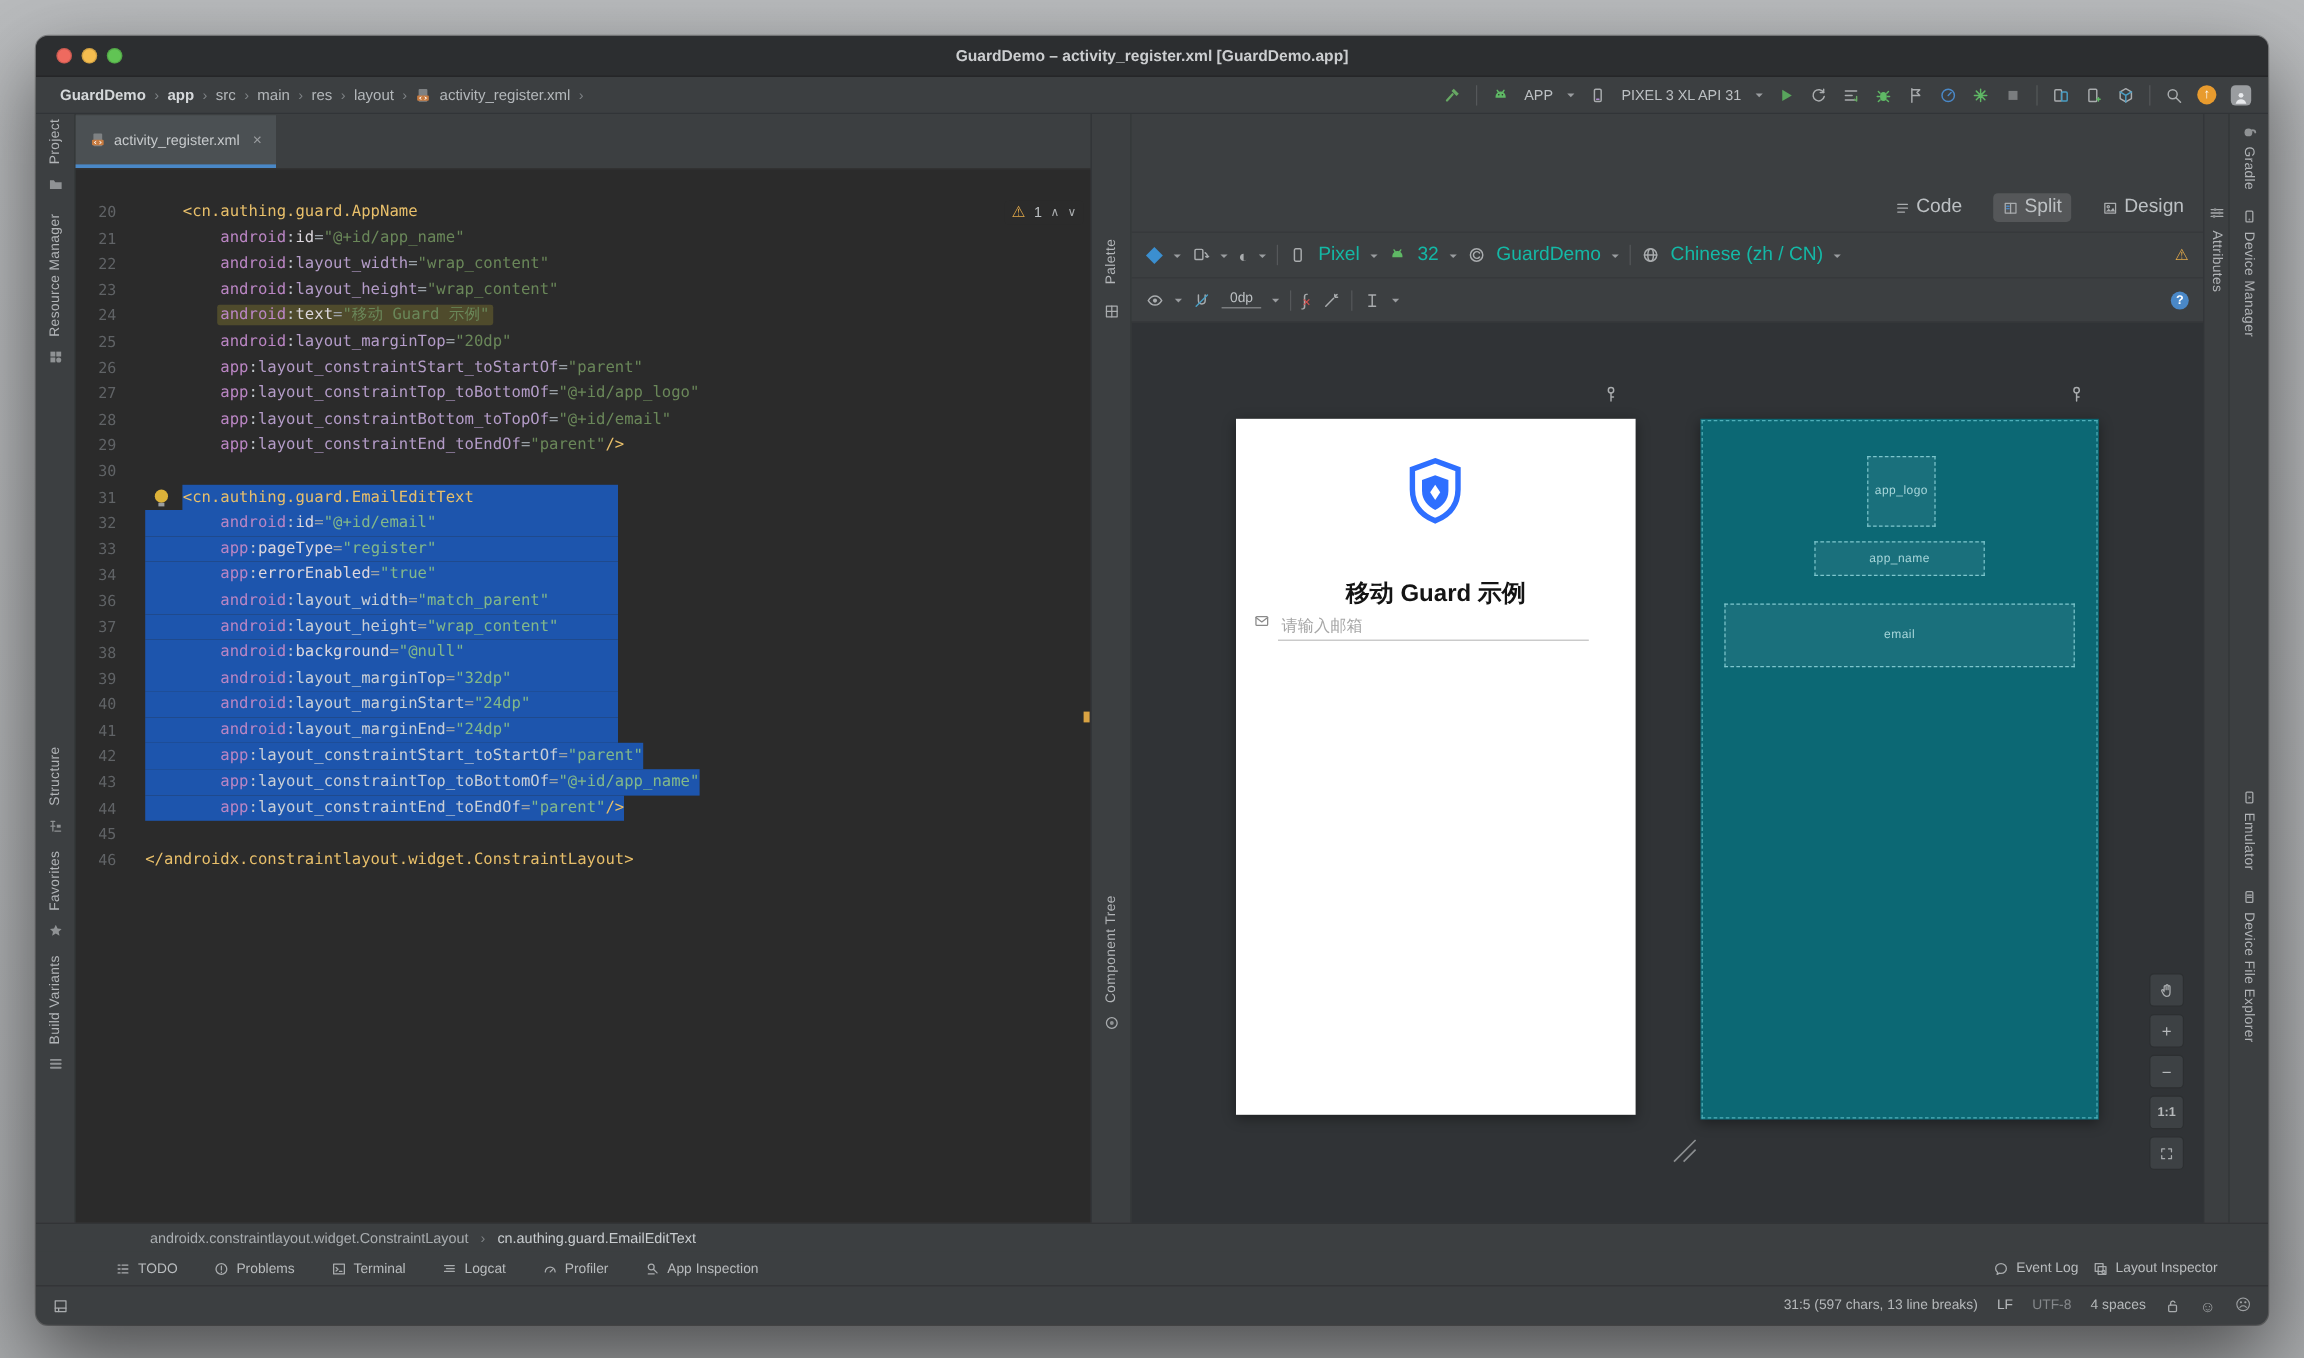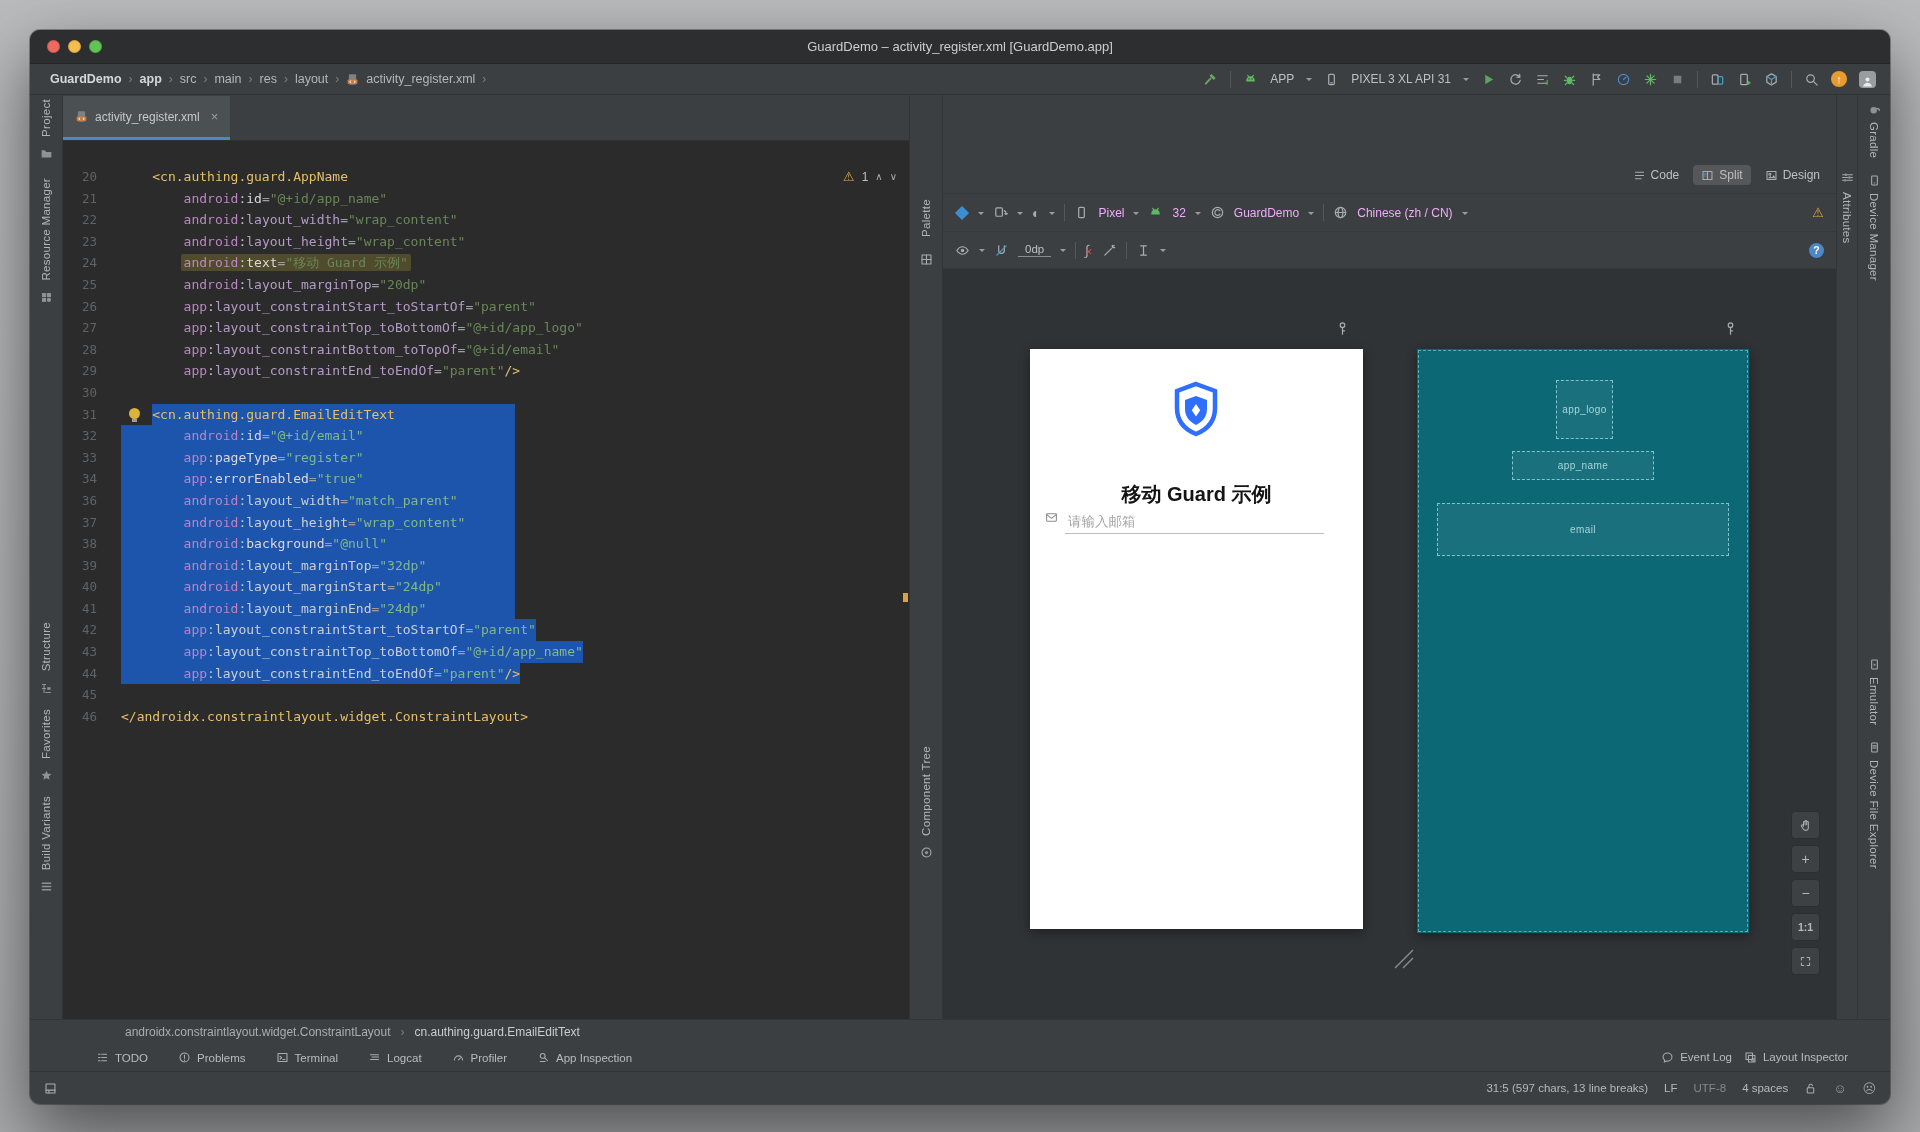--- a/index.html
+++ b/index.html
@@ -10,21 +10,21 @@
           border-radius:10px;box-shadow:0 28px 70px rgba(0,0,0,.55),0 0 0 1px rgba(0,0,0,.3);overflow:hidden;
           display:flex;flex-direction:column}
   
   .titlebar{height:33px;background:#2c2e30;border-bottom:1px solid #232527;position:relative;
             display:flex;align-items:center;justify-content:center;flex:none}
   .lights{position:absolute;left:17px;top:0;height:100%;display:flex;align-items:center;gap:8px}
   .light{width:13px;height:13px;border-radius:50%}
   .l-close{background:#ee6a5f;box-shadow:inset 0 0 0 1px rgba(0,0,0,.15)}
   .l-min{background:#f5bd4f;box-shadow:inset 0 0 0 1px rgba(0,0,0,.15)}
   .l-max{background:#61c454;box-shadow:inset 0 0 0 1px rgba(0,0,0,.15)}
-  .title{font-size:13px;font-weight:normal;color:#ccced0}
+  .title{font-size:13px;font-weight:bold;color:#ccced0}
   
   .navbar{height:30px;border-bottom:1px solid #313437;display:flex;align-items:center;padding:0 14px;flex:none}
   .crumbs{display:flex;align-items:center;gap:7px;font-size:12.5px;color:#b3b7ba;padding-left:6px;white-space:nowrap}
   .crumb.b{font-weight:bold;color:#d5d8da}
   .csep{color:#7e8285;font-size:12px}
   .nav-actions{margin-left:auto;display:flex;align-items:center;gap:12px}
   .navtext{font-size:12px;color:#bcc0c3}
   .dd{width:0;height:0;border:3.5px solid transparent;border-top-color:#9a9da0;margin-top:4px}
   .vsep{width:1px;height:17px;background:#55585a}
   .ic{width:15px;height:15px;fill:none;stroke:#a9acae;stroke-width:1.3;stroke-linecap:round;stroke-linejoin:round;display:block}
@@ -70,26 +70,26 @@
   .bulb{position:absolute;left:66px;top:4px;width:11px;height:11px;background:#dcb239;border-radius:50%}
   .bulb::after{content:"";position:absolute;left:3px;top:11px;width:5px;height:3px;background:#9a9da0}
   .inspect{position:absolute;top:26px;right:6px;display:flex;align-items:center;gap:7px;
            background:rgba(43,43,43,.9);padding:2px 6px;border-radius:4px;font-size:12px;color:#bcc0c3}
   .warntri{color:#e3a949;font-size:13px}
   .chev{color:#a9acae;font-size:10px}
   .scrolltick{position:absolute;right:1px;top:452px;width:5px;height:9px;background:#d9a343}
   
   .designcol{flex:1;display:flex;flex-direction:column;background:#3c3f41;min-width:0}
   .dhead{height:90px;flex:none;display:flex;align-items:flex-end;justify-content:flex-end;padding:0 8px 8px 0}
-  .modes{display:flex;align-items:center;gap:6px;font-size:12px;color:#bcc0c3}
+  .modes{display:flex;align-items:center;gap:18px;font-size:16px;color:#bcc0c3}
   .mode{display:flex;align-items:center;gap:5px;padding:3px 8px;border-radius:4px}
   .mode.active{background:rgba(255,255,255,.13)}
   .drow{height:37px;flex:none;display:flex;align-items:center;gap:9px;padding:0 12px;border-top:1px solid #36393b}
   .drow2{height:36px}
-  .dtext{font-size:12px;color:#f0abfc;white-space:nowrap}
+  .dtext{font-size:16px;color:#14b8a6;white-space:nowrap}
   .diamond{width:10px;height:10px;background:#3b8fd0;transform:rotate(45deg);margin:0 2px}
   .glyph{color:#a9acae;font-size:14px;line-height:1}
   .marginbox{font-size:11.5px;color:#bcc0c3;border-bottom:1px solid #8a8d90;padding:0 7px 1px}
   .help{width:15px;height:15px;border-radius:50%;background:#4a88c7;color:#fff;font-size:10.5px;font-weight:bold;
         display:flex;align-items:center;justify-content:center}
   .redx{color:#d64f4f;font-size:9px;margin-left:-4px;margin-top:6px}
   .dcanvas{flex:1;position:relative;background:#303336;border-top:1px solid #36393b}
   .phone{position:absolute;background:#fff;box-shadow:0 3px 10px rgba(0,0,0,.4)}
   .white-canvas{left:87px;top:80px;width:333px;height:580px}
   .shield{position:absolute;left:142px;top:32px}

